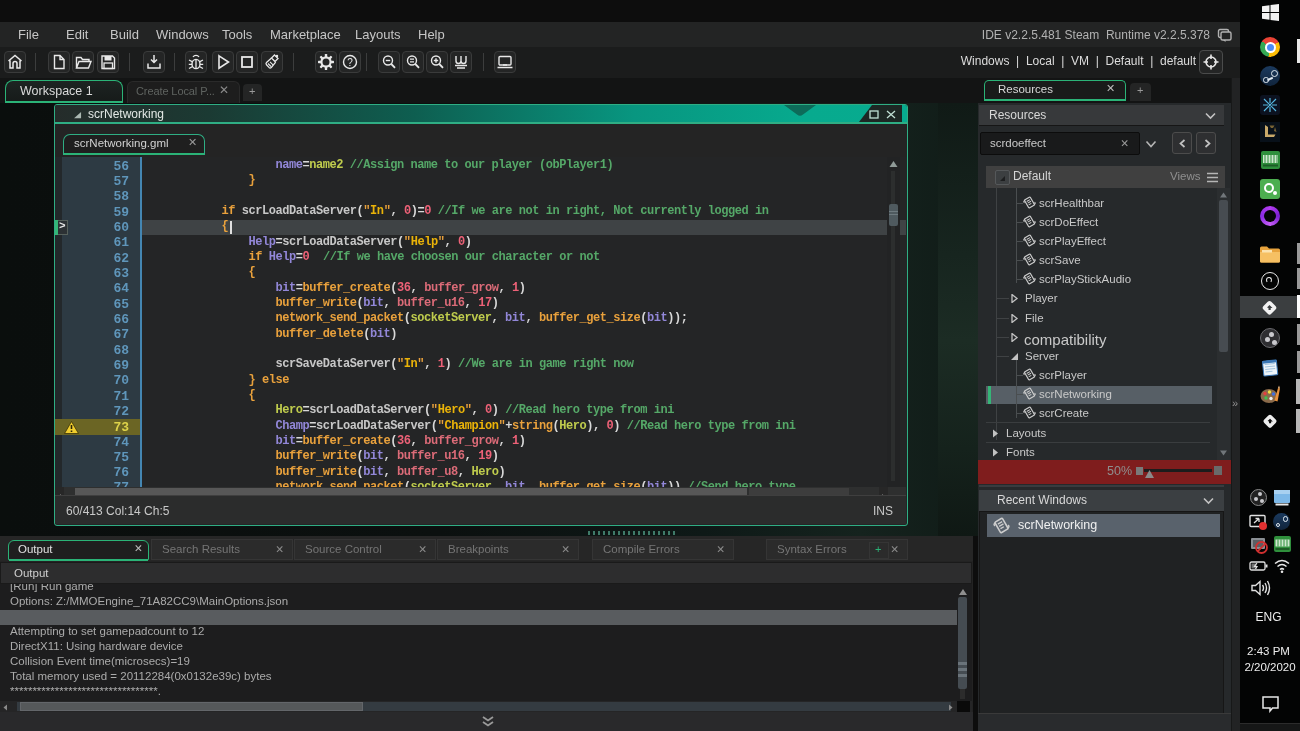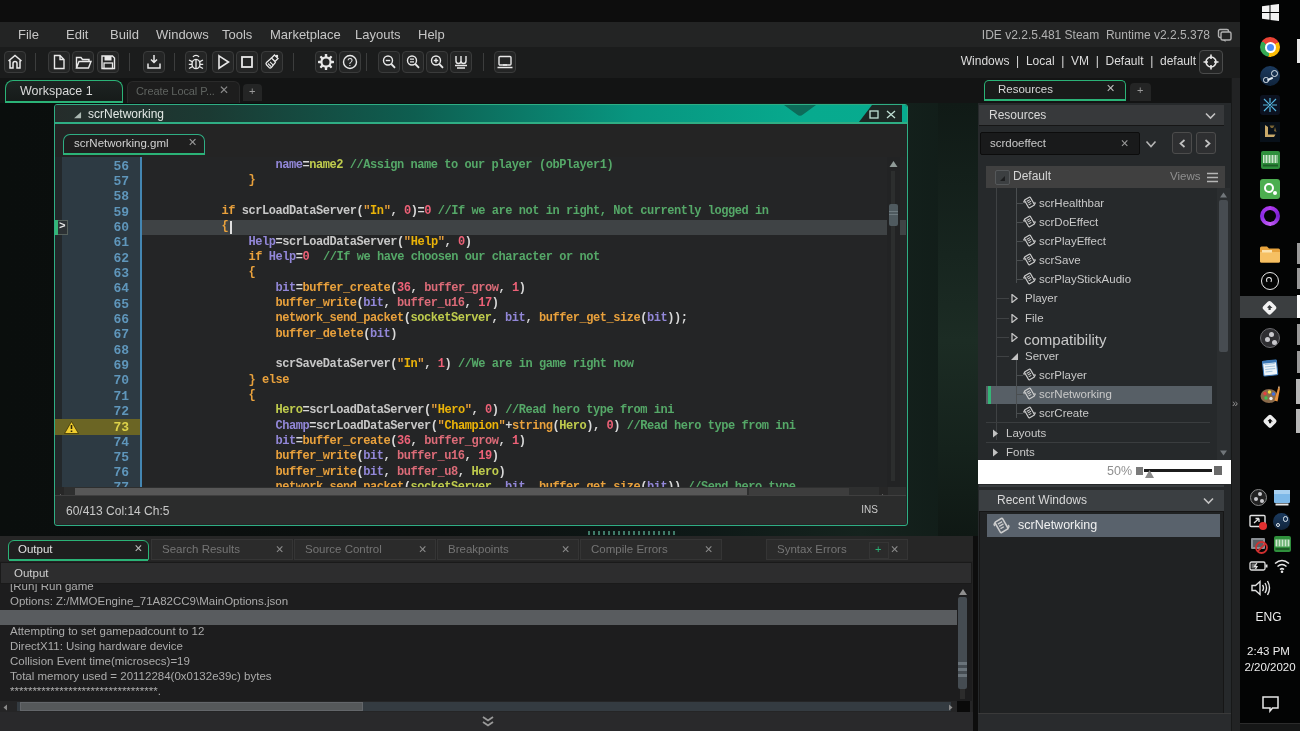--- a/index.html
+++ b/index.html
@@ -276,21 +276,21 @@
           <path d="M5.5 2 L9.5 8 H1.5 Z" fill="#8f9a97"></path>
         </svg>
     <div style="position:absolute;left:4.5px;top:14px;width:4px;height:310px;background:#2c2e2e"></div>
     <div style="position:absolute;left:2px;top:47px;width:9px;height:22px;background:#4f5a5f;border-radius:2px">
           <div style="margin-top:7px;border-top:1.5px solid #6e7a7f;border-bottom:1.5px solid #6e7a7f;height:4px"></div>
         </div>
   </div>
 
   <div style="position:absolute;left:0;top:390px;width:851px;height:29px;background:#2b2c2c;border-top:1px solid #3f3f3f">
     <span style="position:absolute;left:11px;top:8px;font-size:12px;color:#c9c9c9">60/413 Col:14 Ch:5</span>
-    <span style="position:absolute;right:28px;top:8px;font-size:10px;color:#c9c9c9">INS</span>
+    <span style="position:absolute;right:13px;top:8px;font-size:12px;color:#c9c9c9">INS</span>
   </div>
 </div>
 <style>
   #code i { font-style:normal }
   .k{color:#e9a13c} .sc{color:#c7c7c7} .v{color:#9287d8} .g{color:#bfcc4d}
   .n{color:#ed6177} .ct{color:#dc6b78} .s{color:#eab308} .cm{color:#55a868}
   .btab { position:absolute; top:3px; height:21px; background:#2b2b2b; border:1px solid #353535; }
   .btab span { position:absolute; left:10px; top:3px; font-size:11.5px; color:#757575 }
   .btab .x { left:auto; right:8px; color:#8a8a8a; font-size:10.5px }
   .logline { position:absolute; left:10px; font-size:11.5px; color:#ababab; white-space:nowrap }
@@ -304,21 +304,21 @@
         <span class="x">✕</span>
       </div>
   <div class="btab" style="left:294px;width:142px">
         <span>Source Control</span>
         <span class="x">✕</span>
       </div>
   <div class="btab" style="left:437px;width:142px">
         <span>Breakpoints</span>
         <span class="x">✕</span>
       </div>
-  <div class="btab" style="left:580px;width:142px">
+  <div class="btab" style="left:592px;width:142px">
         <span>Compile Errors</span>
         <span class="x">✕</span>
       </div>
   <div class="btab" style="left:766px;width:142px">
         <span>Syntax Errors</span>
         <span class="x">✕</span>
       </div>
   <div style="position:absolute;left:8px;top:4px;width:141px;height:20px;background:#1f1f1f;border:1.5px solid #2bb377;border-radius:6px 6px 0 0"></div>
   <div style="position:absolute;left:9px;top:23px;width:139px;height:2px;background:#2bb377"></div>
   <span style="position:absolute;left:18px;top:7px;font-size:11.5px;color:#e0e0e0">Output</span>
@@ -514,21 +514,21 @@
   <div style="position:absolute;left:239px;top:110px;width:13px;height:272px;background:#2b2e30">
     <svg style="position:absolute;left:2px;top:3px" width="9" height="8" viewBox="0 0 9 8">
           <path d="M4.5 1.5 L8 6.5 H1 Z" fill="#71767a"></path>
         </svg>
     <div style="position:absolute;left:2px;top:12px;width:9px;height:152px;background:#474c51;border-radius:2px"></div>
     <svg style="position:absolute;left:2px;top:261px" width="9" height="8" viewBox="0 0 9 8">
           <path d="M4.5 6.5 L8 1.5 H1 Z" fill="#71767a"></path>
         </svg>
   </div>
 
-  <div style="position:absolute;left:0;top:382px;width:253px;height:24px;background:#ffffff">
+  <div style="position:absolute;left:0;top:382px;width:253px;height:24px;background:#7f1d1d">
     <span style="position:absolute;left:129px;top:4px;font-size:12.5px;color:#8f8f8f">50%</span>
     <div style="position:absolute;left:158px;top:7px;width:7px;height:8px;background:#7a7a7a"></div>
     <div style="position:absolute;left:166px;top:8.5px;width:68px;height:3px;background:#1c1c1c"></div>
     <div style="position:absolute;left:167px;top:10px;width:9px;height:8px;background:#8a8a8a;clip-path:polygon(50% 0,100% 100%,0 100%)"></div>
     <div style="position:absolute;left:236px;top:6px;width:8px;height:9px;background:#6a6a6a"></div>
   </div>
 
   <div style="position:absolute;left:0;top:406px;width:253px;height:6px;background:#26292b"></div>
   <div style="position:absolute;left:1px;top:407px;width:245px;height:2px;background:#383c3f"></div>
   <div style="position:absolute;left:1px;top:412px;width:245px;height:21px;background:#3b3f42">

